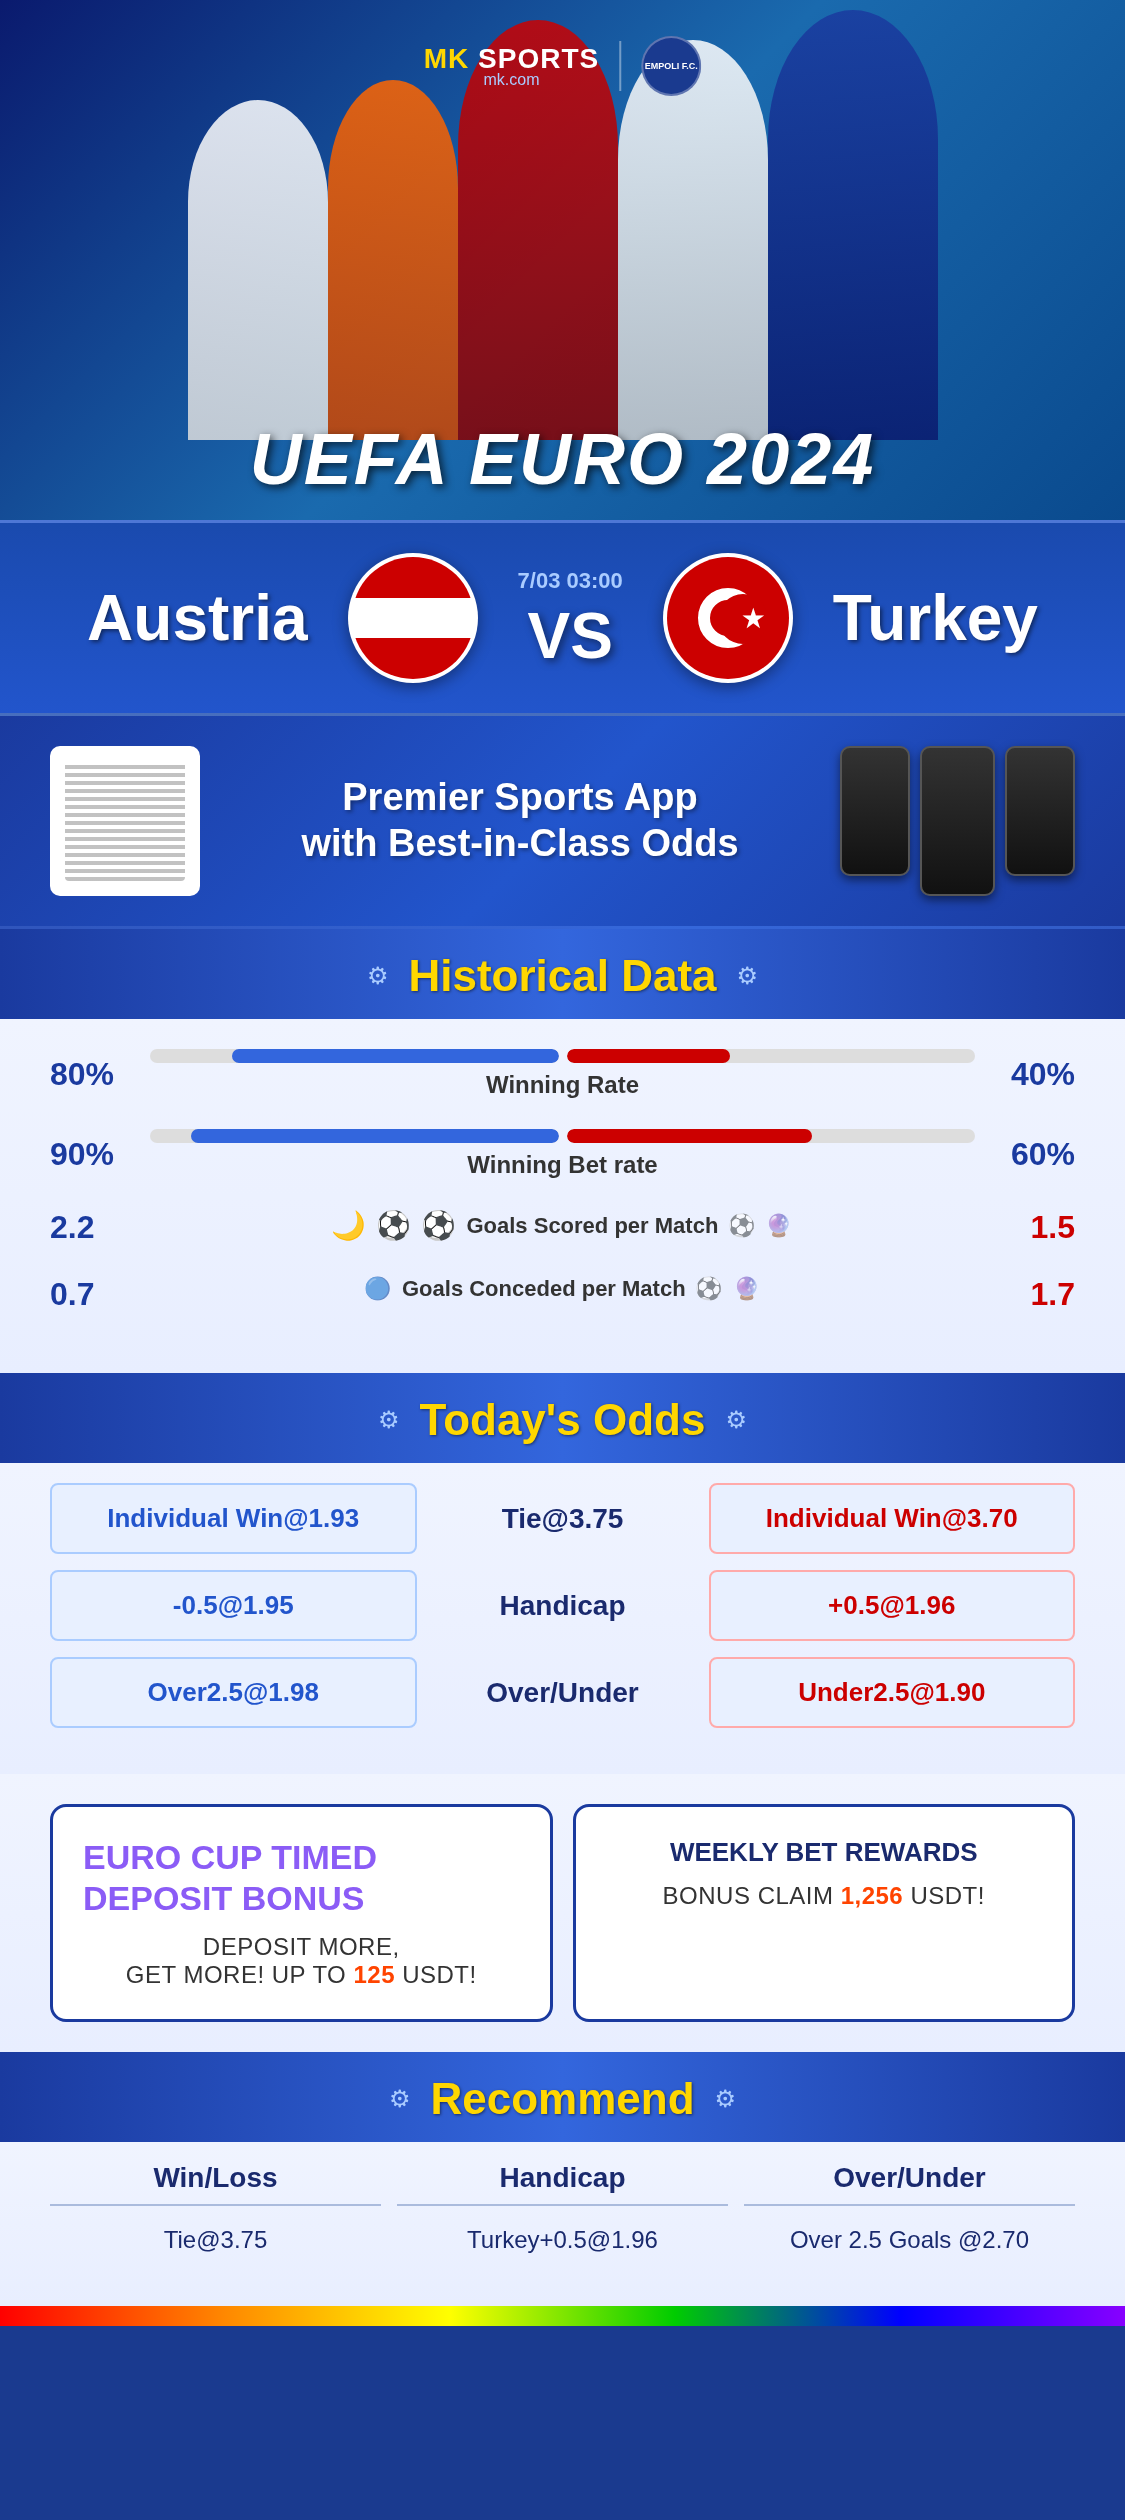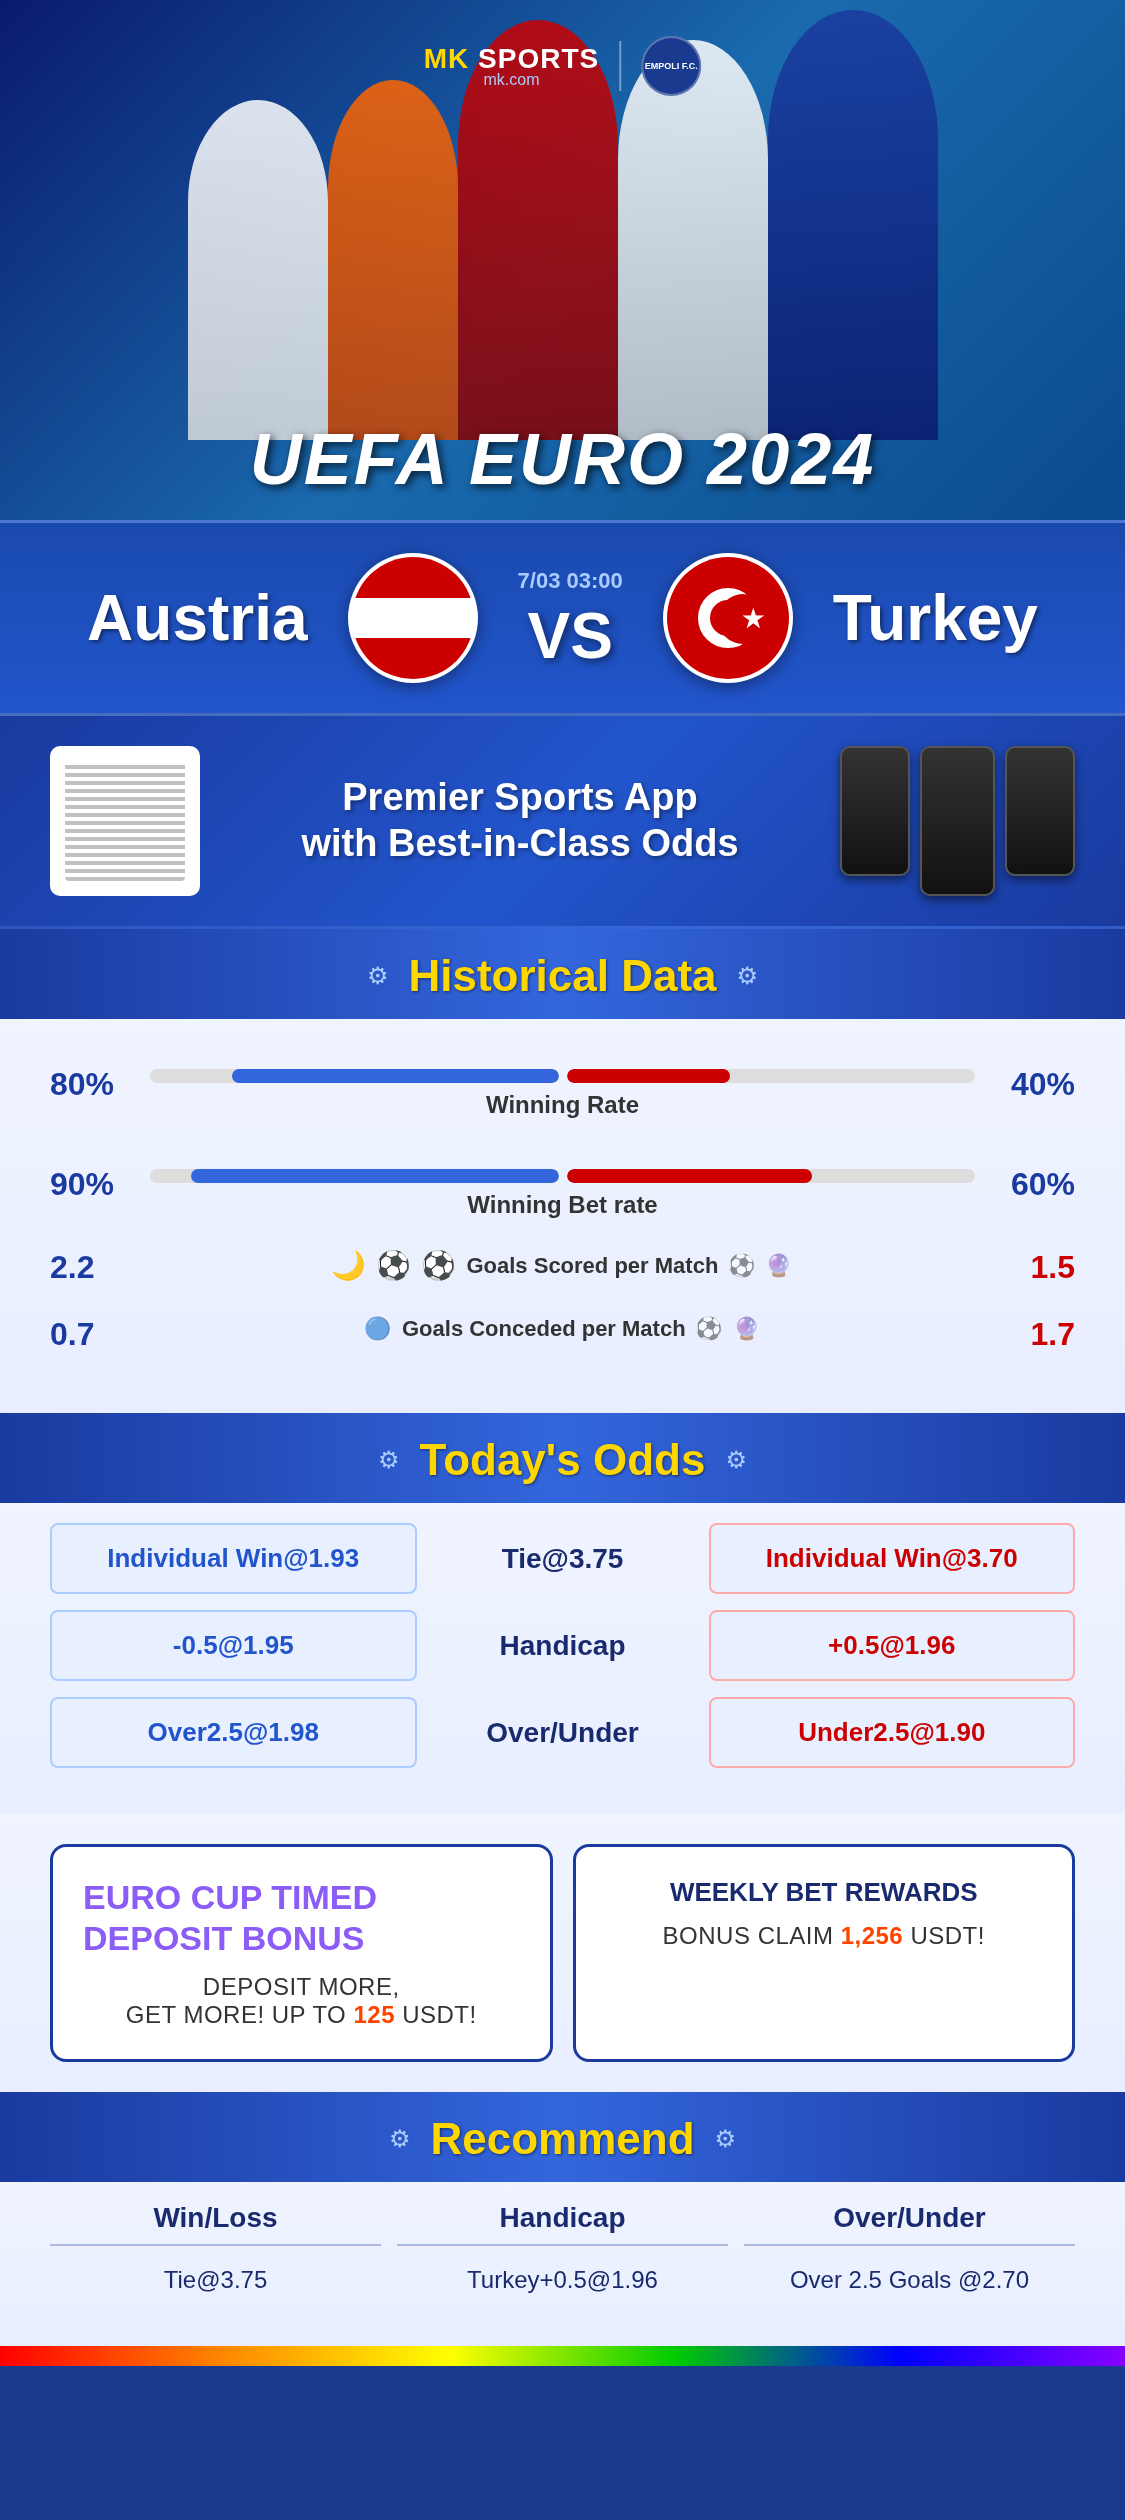--- a/index.html
+++ b/index.html
@@ -315,21 +315,20 @@
       color: #1a3a9f;
       min-width: 80px;
       text-align: right;
     }
     .stat-bar-block {
       flex: 1;
       display: flex;
       flex-direction: column;
       align-items: center;
       gap: 8px;
-      margin-top: 20px;
     }
     .stat-label {
       font-size: 24px;
       font-weight: bold;
       color: #333;
       text-align: center;
     }
     .bar-container {
       width: 100%;
       display: flex;

